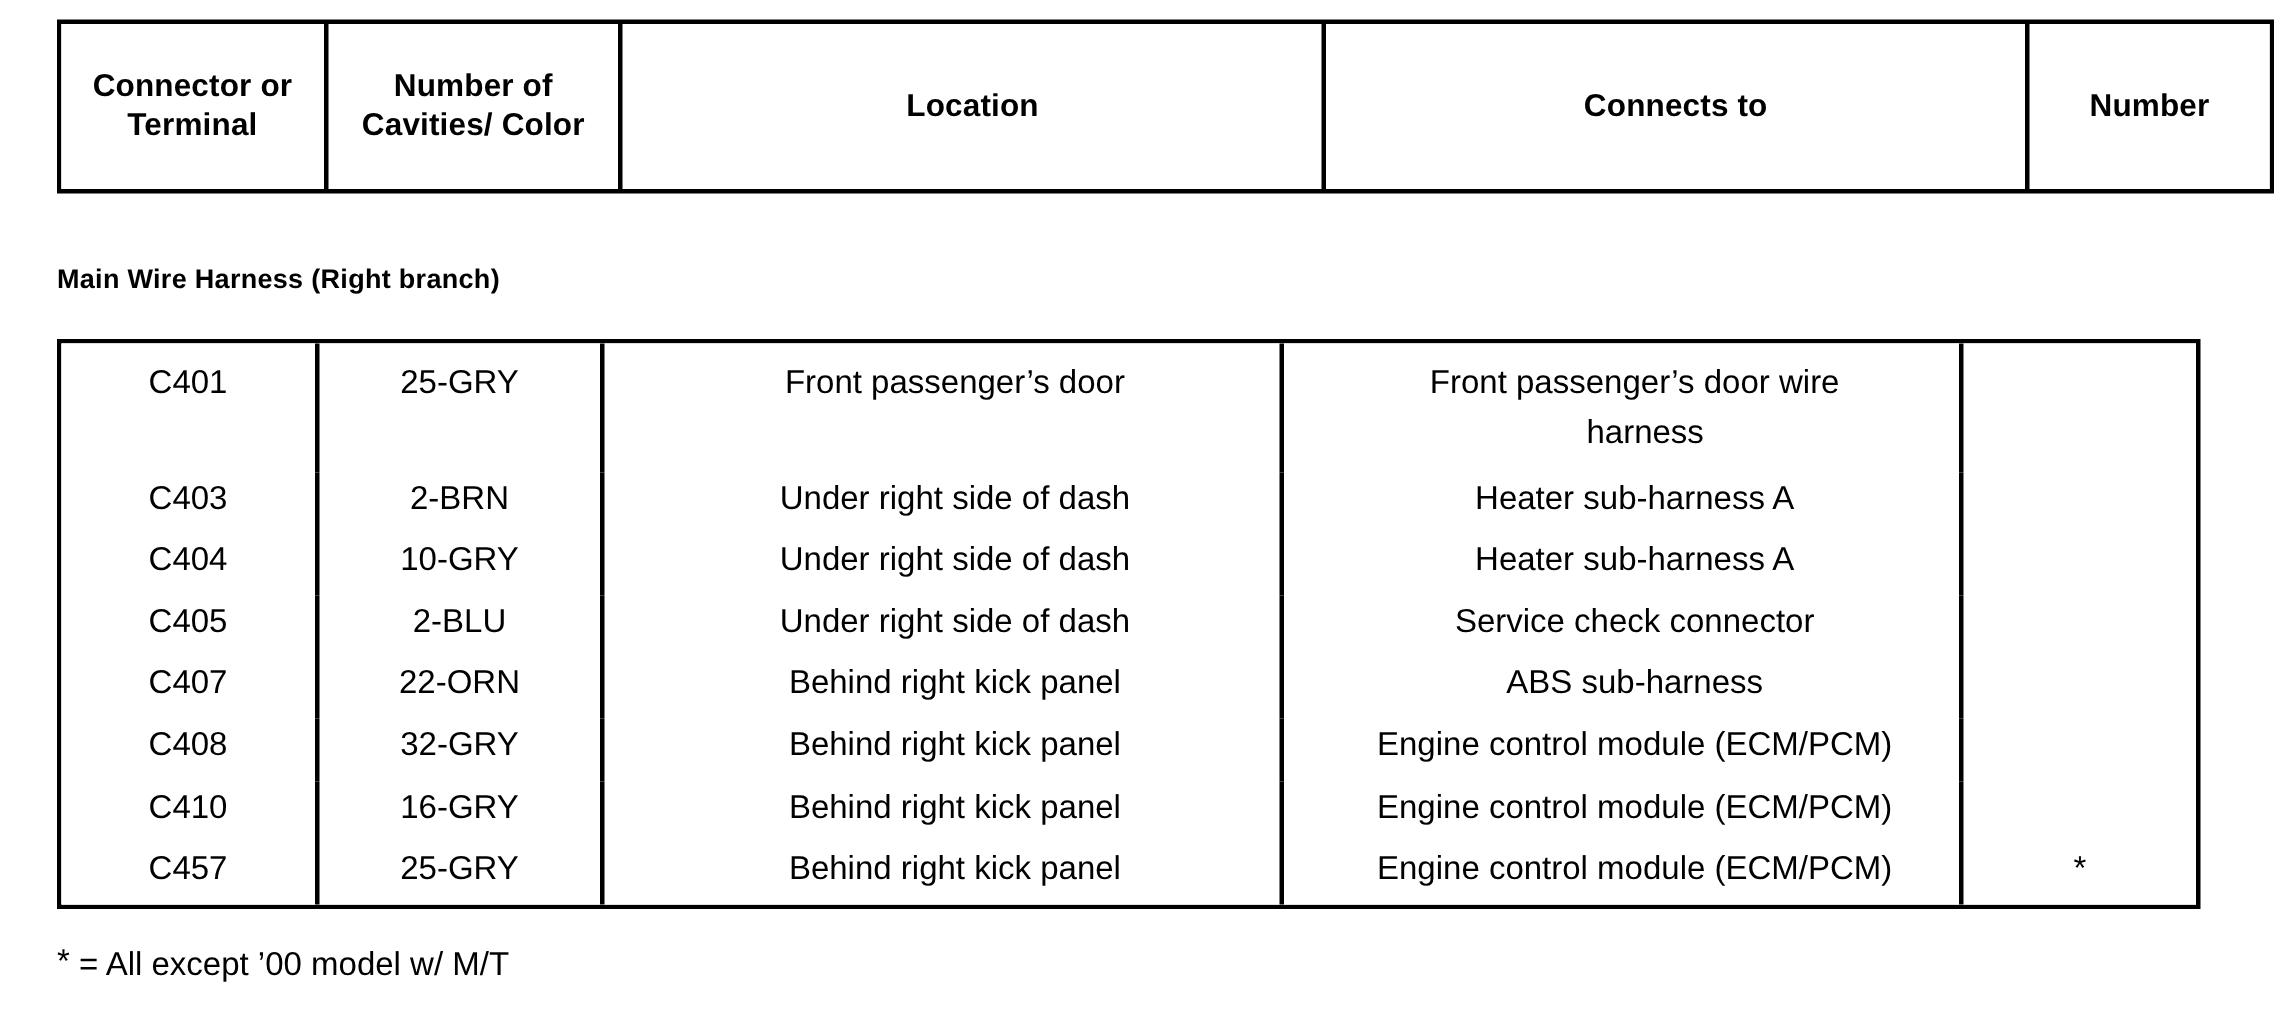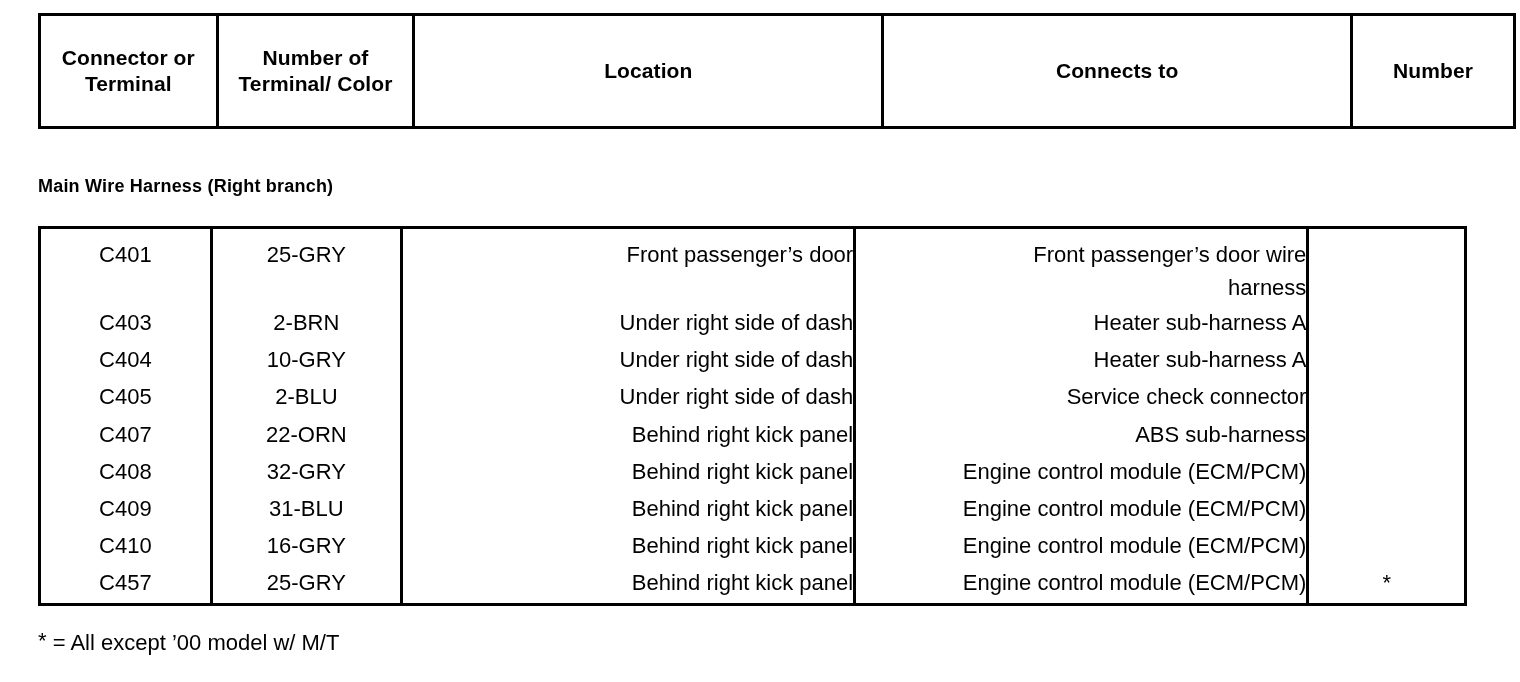--- a/index.html
+++ b/index.html
@@ -90,21 +90,21 @@
     line-height: 33px;
     vertical-align: top;
     white-space: pre-line;
   }
   td.cell-id,
   td.cell-cav {
     text-align: center;
   }
   td.cell-loc,
   td.cell-to {
-    text-align: right;
+    text-align: center;
     padding-left: 17px;
   }
   td.cell-notes {
     text-align: center;
     vertical-align: bottom;
     padding-bottom: 2px;
   }
   .vsep { border-left: 3px solid #000 !important; }
 
   
@@ -142,21 +142,21 @@
         <col class="col-loc">
         <col class="col-conn2">
         <col class="col-notes">
     </colgroup>
     <tbody>
       <tr>
         <th>Connector
 or
 Terminal</th>
         <th class="hcol-sep">Number of
-Terminal/
+Cavities/
 Color</th>
         <th class="hcol-sep">Location</th>
         <th class="hcol-sep">Connects to</th>
         <th class="hcol-sep">Number</th>
       </tr>
     </tbody>
   </table>
 </div>
 
 <div id="section-title">Main Wire Harness (Right branch)</div>
@@ -207,27 +207,20 @@
           <td class="cell-notes vsep"></td>
         </tr>
         <tr class="row-std">
           <td class="cell-id">C408</td>
           <td class="cell-cav vsep">32-GRY</td>
           <td class="cell-loc vsep">Behind right kick panel</td>
           <td class="cell-to vsep"><span>Engine control module (ECM/PCM)</span></td>
           <td class="cell-notes vsep"></td>
         </tr>
         <tr class="row-std">
-          <td class="cell-id">C409</td>
-          <td class="cell-cav vsep">31-BLU</td>
-          <td class="cell-loc vsep">Behind right kick panel</td>
-          <td class="cell-to vsep"><span>Engine control module (ECM/PCM)</span></td>
-          <td class="cell-notes vsep"></td>
-        </tr>
-        <tr class="row-std">
           <td class="cell-id">C410</td>
           <td class="cell-cav vsep">16-GRY</td>
           <td class="cell-loc vsep">Behind right kick panel</td>
           <td class="cell-to vsep"><span>Engine control module (ECM/PCM)</span></td>
           <td class="cell-notes vsep"></td>
         </tr>
         <tr class="row-std">
           <td class="cell-id">C457</td>
           <td class="cell-cav vsep">25-GRY</td>
           <td class="cell-loc vsep">Behind right kick panel</td>

